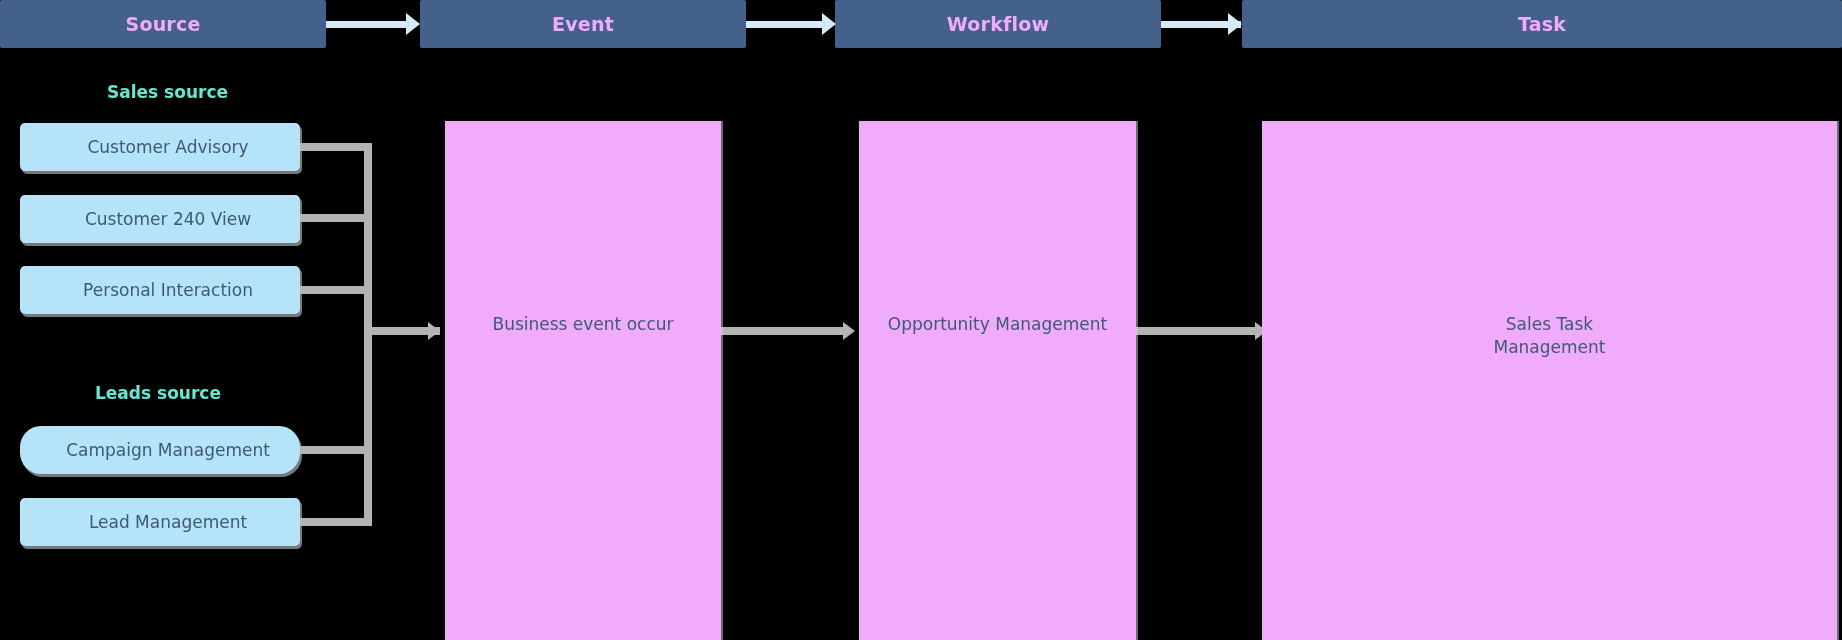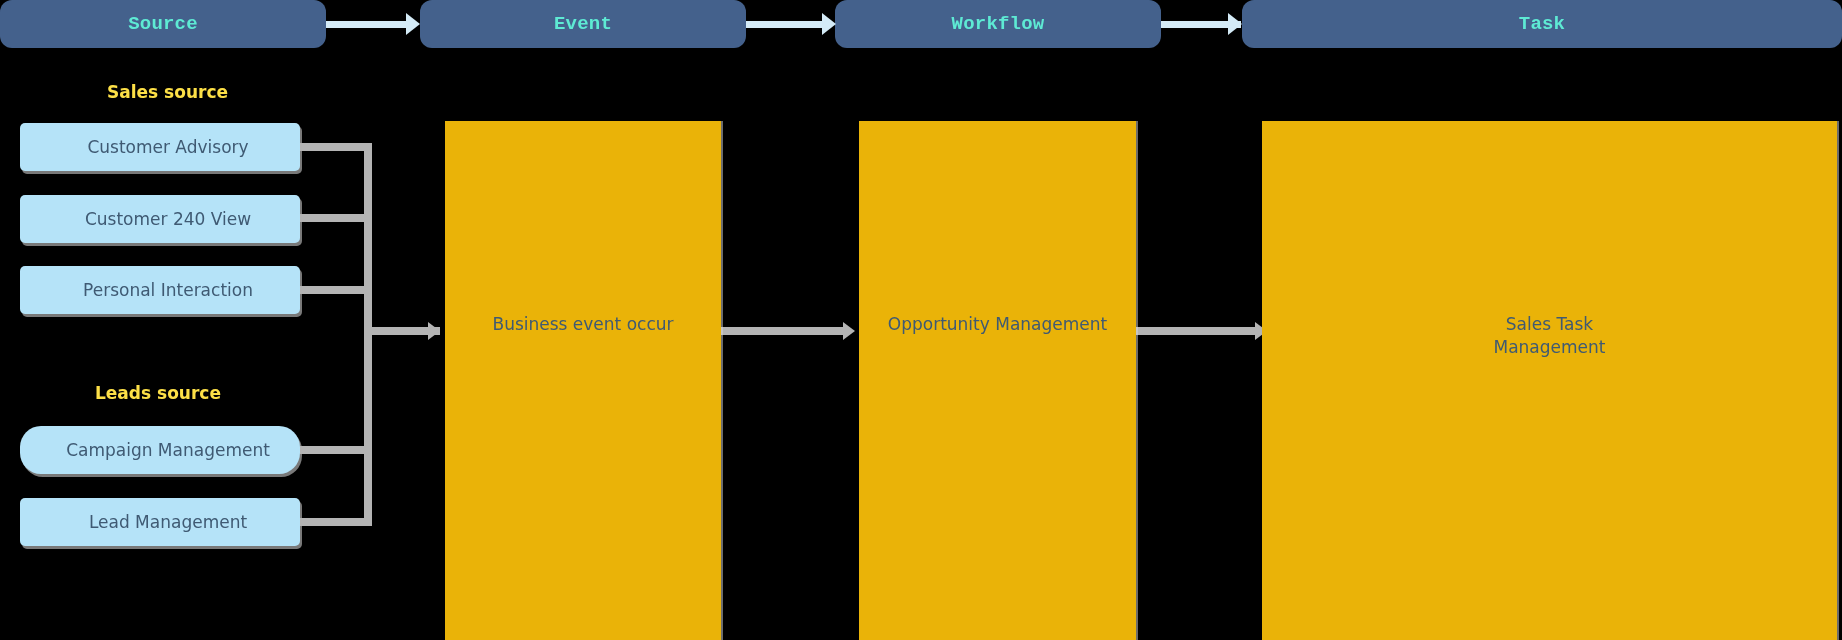--- a/index.html
+++ b/index.html
@@ -16,29 +16,28 @@
     height: 640px;
     background: #000000;
   }
 
   
   .lane-header {
     position: absolute;
     top: 0;
     height: 48px;
     background: #44618c;
-    border-radius: 12px;
+    border-radius: 2px;
     display: flex;
     align-items: center;
     justify-content: center;
-    color: #5eead4;
+    color: #f0abfc;
     font-size: 19px;
     font-weight: bold;
     letter-spacing: 0.2px;
-    font-family: Liberation Mono, monospace;
   }
 
   
   .lane-arrow {
     position: absolute;
     top: 21px;
     height: 7px;
     background: #d4ebf7;
   }
   .lane-arrow-head {
@@ -46,21 +45,21 @@
     top: 13px;
     width: 0; height: 0;
     border-top: 11px solid transparent;
     border-bottom: 11px solid transparent;
     border-left: 14px solid #d4ebf7;
   }
 
   
   .group-label {
     position: absolute;
-    color: #fde047;
+    color: #5eead4;
     font-size: 17px;
     font-weight: bold;
     white-space: nowrap;
     overflow: hidden;
   }
 
   
   .src-box {
     position: absolute;
     left: 20px;
@@ -75,21 +74,21 @@
     font-size: 17px;
     box-shadow: 2px 3px 0 rgba(220,220,220,0.55);
     padding-left: 16px;
   }
 
   
   .stage-panel {
     position: absolute;
     top: 121px;
     height: 519px;
-    background: #eab308;
+    background: #f0abfc;
     display: flex;
     align-items: flex-start;
     justify-content: center;
     color: #3f5a73;
     font-size: 17px;
     text-align: center;
     box-shadow: 2px 0 0 rgba(215,215,215,0.5);
   }
   .stage-panel .panel-text {
     margin-top: 192px;

